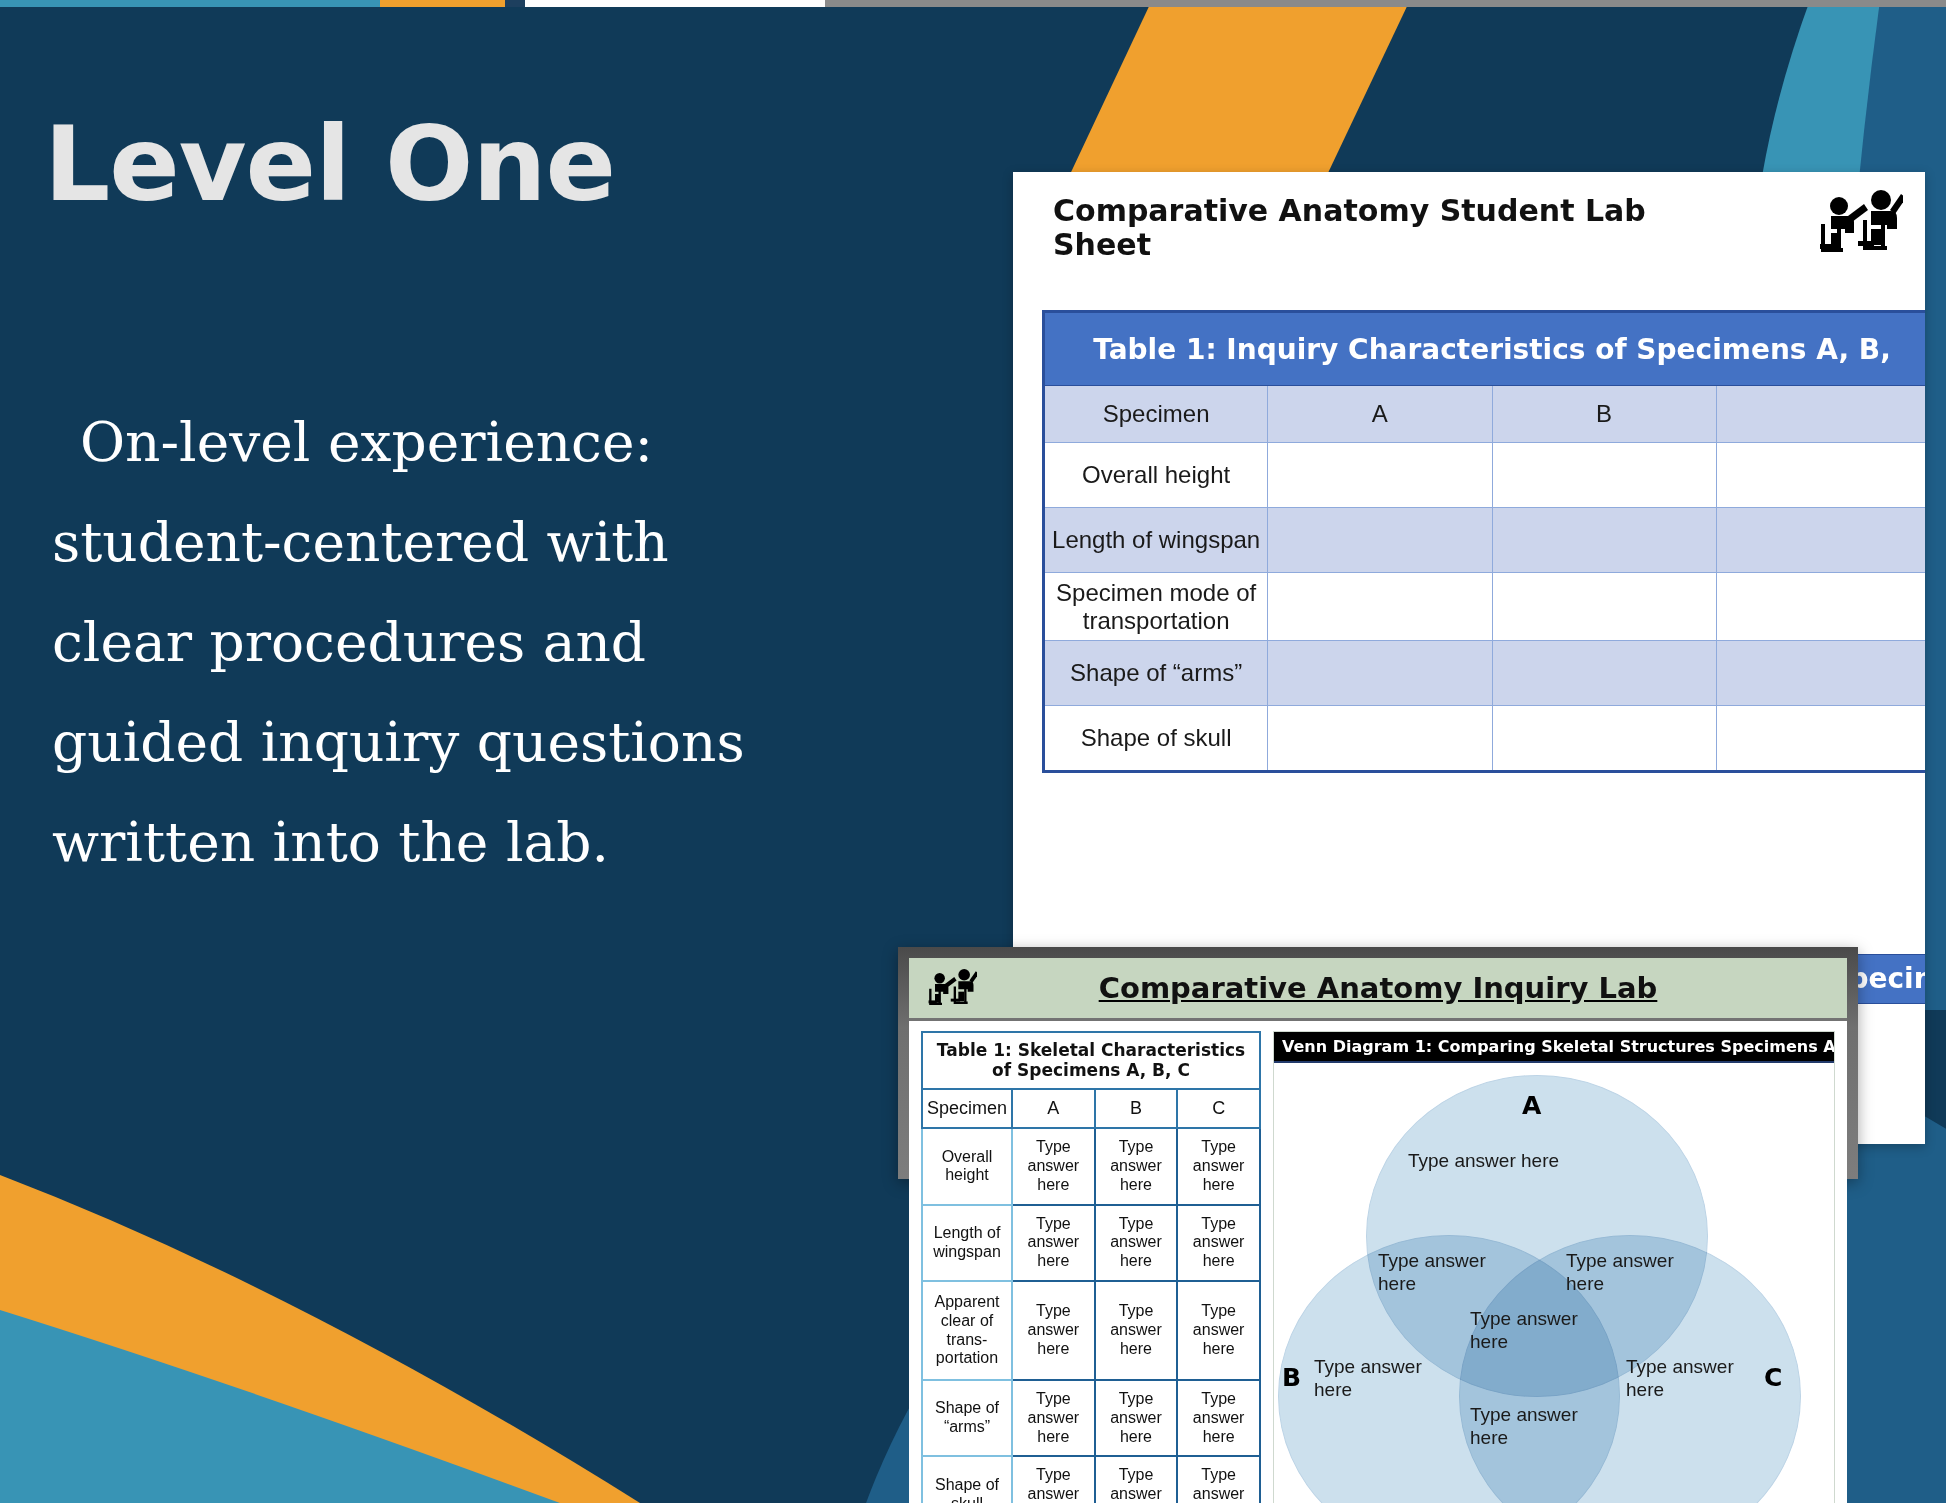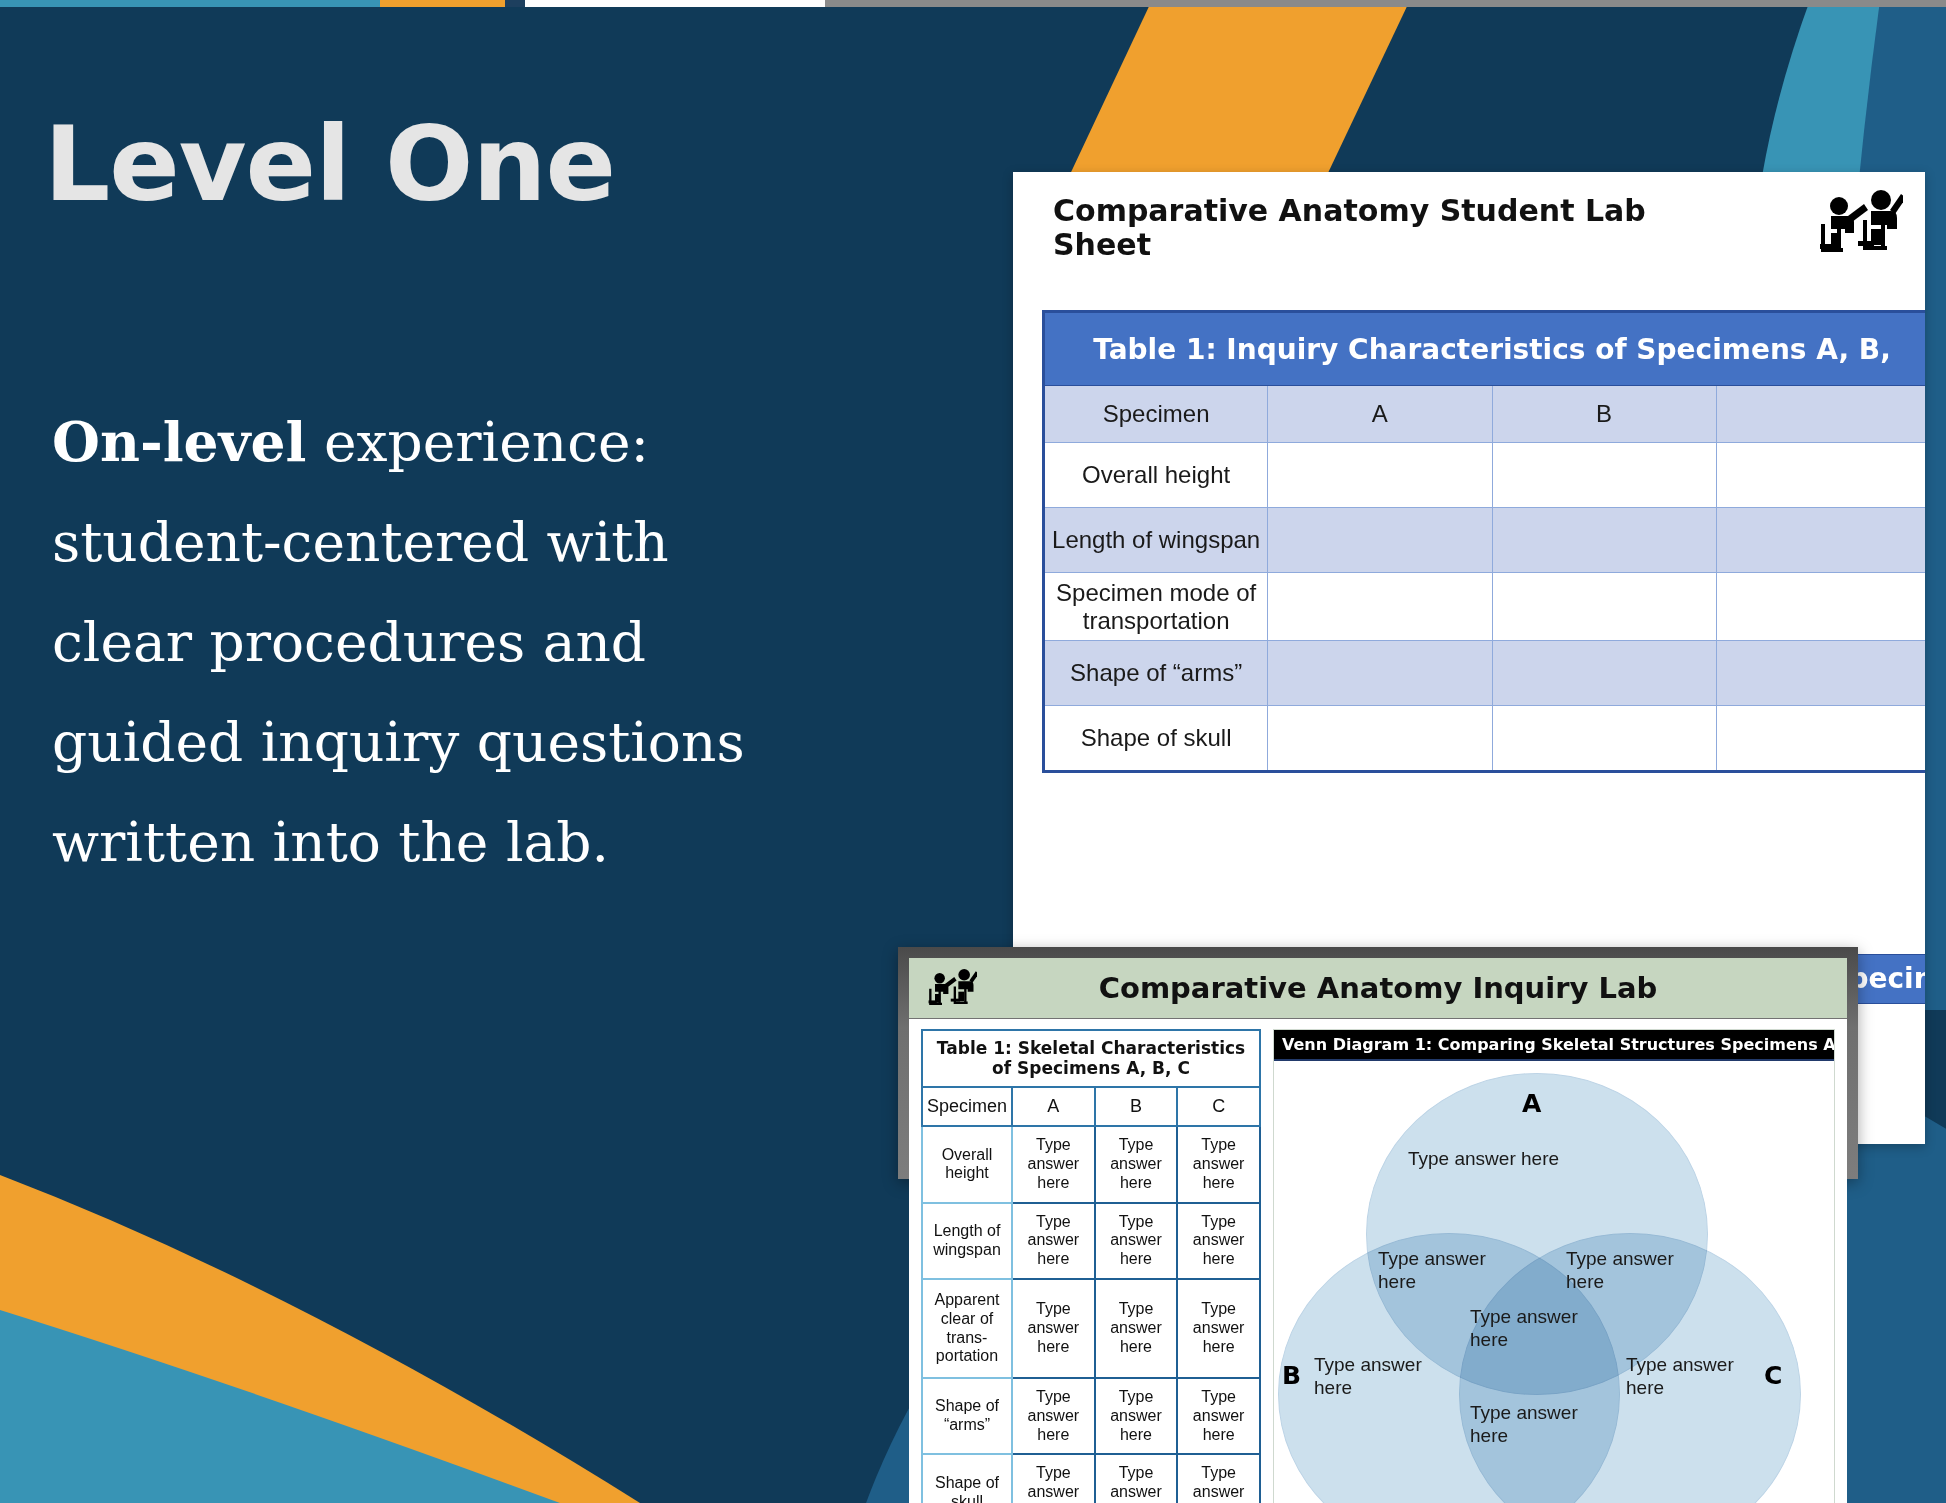--- a/index.html
+++ b/index.html
@@ -21,21 +21,21 @@
     position:absolute;left:44px;top:112px;
     font-size:104px;line-height:1.0;font-weight:bold;color:#e5e5e5;
     letter-spacing:-1px;
     font-family:"DejaVu Sans", sans-serif;
   }
   #body-copy{
     position:absolute;left:52px;top:392px;width:740px;
     font-size:55px;line-height:1.82;color:#ffffff;
     font-family:"DejaVu Serif", serif;
   }
-  #body-copy b{font-weight:bold;}
+  #body-copy b{font-weight:normal;margin-left:28px;}
 
   
   #doc-back{
     position:absolute;left:1013px;top:172px;width:912px;height:972px;
     background:#ffffff;
     box-shadow:0 3px 10px rgba(0,0,0,.25);
     overflow:hidden;
   }
   #doc-back-head{
     position:relative;height:86px;padding:22px 20px 0 28px;box-sizing:border-box;
@@ -85,22 +85,22 @@
   #doc-front-frame{
     position:absolute;left:0;top:0;width:960px;height:232px;
     background:linear-gradient(180deg,#4a4a4a 0%,#6f6f6f 35%,#7d7d7d 100%);
     padding:11px;box-sizing:border-box;
     box-shadow:0 4px 14px rgba(0,0,0,.35);
   }
   #doc-front-page{
     position:relative;width:100%;height:640px;background:#fff;overflow:hidden;
   }
   #doc-front-head{
-    position:relative;height:60px;background:#c6d6c0;border-bottom:1px solid #737373;
-    display:flex;align-items:center;justify-content:center;
+    position:relative;height:60px;background:#c6d6c0;border-bottom:3px solid #737373;
+    display:flex;align-items:center;justify-content:center;text-decoration:underline;
   }
   #doc-front-title{
     font-family:"DejaVu Sans", sans-serif;font-weight:bold;font-size:29px;color:#111;
   }
   #doc-front-icon{left:12px;top:4px;}
   #doc-front-cols{display:flex;padding:10px 12px 0 12px;gap:12px;}
 
   .tbl-front{border-collapse:collapse;table-layout:fixed;width:352px;
     border:2px solid #2e75a8;}
   .tbl-front caption{

